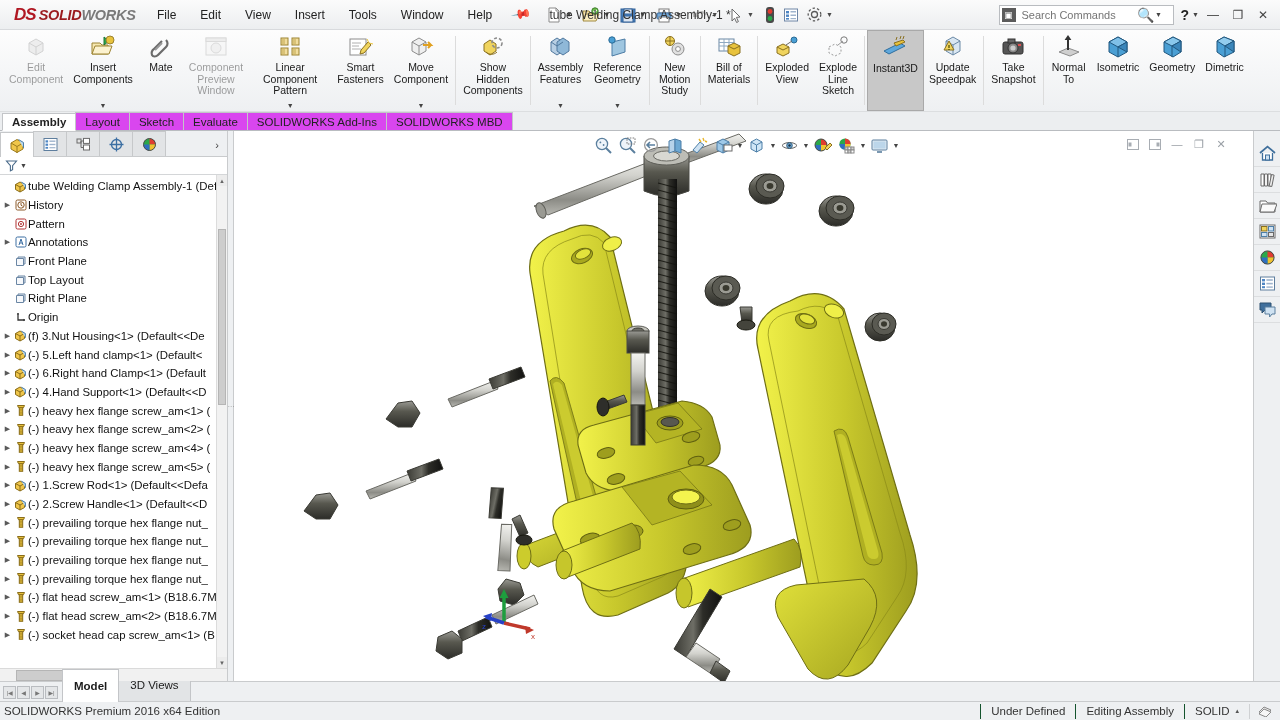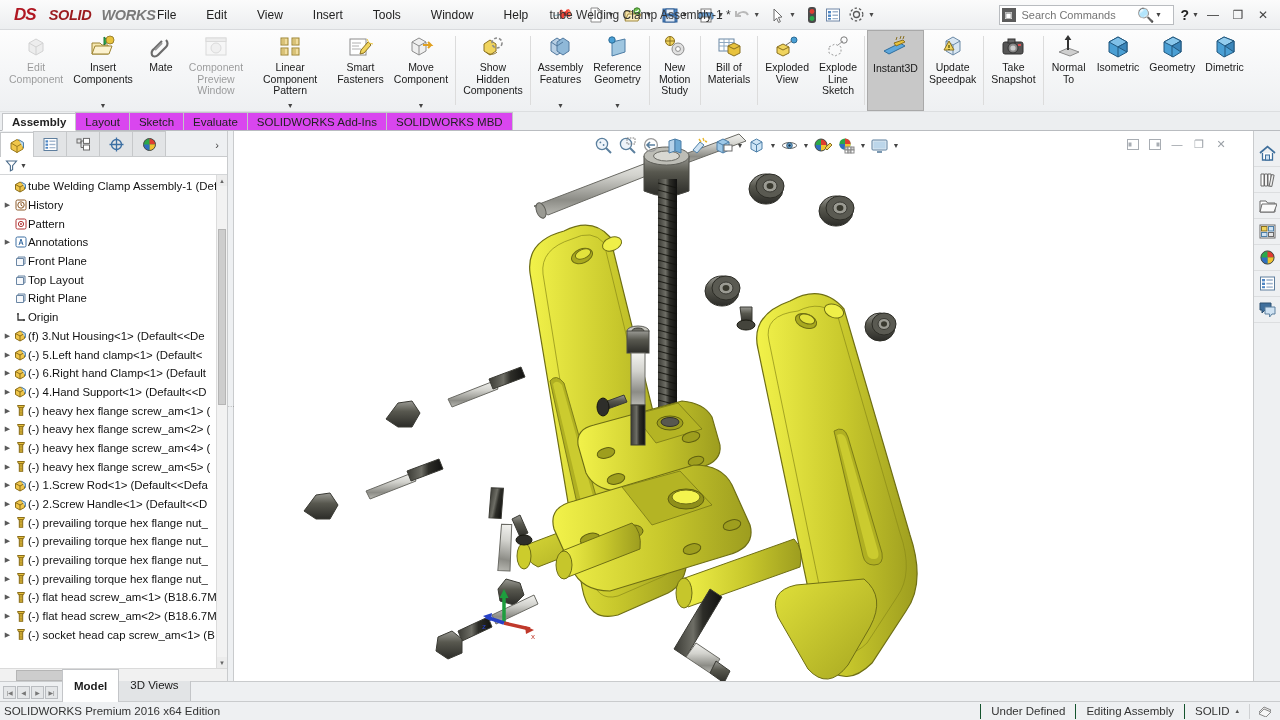--- a/index.html
+++ b/index.html
@@ -11,25 +11,25 @@
     background:#f0f0f0;
     -webkit-font-smoothing:antialiased;
   }
   #app { width:1280px; height:720px; position:relative; display:flex; flex-direction:column;
          background:linear-gradient(#fdfdfd,#eef0f2); }
 
   
   .titlebar { height:30px; display:flex; align-items:center;
               background:linear-gradient(#fbfbfb,#eceef0); border-bottom:1px solid #d8dadd;
               position:relative; flex:none; }
-  .logo { width:140px; padding-left:14px; display:flex; align-items:center;gap:10px; }
+  .logo { width:140px; padding-left:14px; display:flex; align-items:center; }
   .logo-ds { color:#b01722; font-weight:bold; font-size:17px; font-style:italic; letter-spacing:-1px; }
   .logo-solid { color:#9b1b1f; font-weight:bold; font-size:14.5px; font-style:italic; letter-spacing:-.3px; margin-left:3px;}
   .logo-works { color:#7a7a7a; font-weight:bold; font-size:14.5px; font-style:italic; letter-spacing:-.3px;}
-  .menubar { display:flex; align-items:center; gap:12px; margin-left:8px; }
+  .menubar { display:flex; align-items:center; gap:6px; margin-left:8px; }
   .menubar .mi { padding:4px 9px; font-size:12px; color:#222; cursor:default; border-radius:2px;}
   .pin { margin-left:6px; color:#2a7fb5; font-size:13px; transform:rotate(35deg); display:inline-block;}
   .qtoolbar { display:flex; align-items:center; gap:1px; margin-left:14px; }
   .qt { display:flex; align-items:center; height:24px; padding:0 2px; }
   .qt .caret { font-size:7px; color:#4a4a4a; margin:0 4px 0 2px; }
   .doctitle { position:absolute; left:0; right:0; text-align:center; font-size:12px; color:#333;
               pointer-events:none; }
   .tr-group { margin-left:auto; display:flex; align-items:center; padding-right:6px; gap:3px;}
   .searchbox { width:175px; height:20px; border:1px solid #b9bcc0; background:#fff;
                display:flex; align-items:center; padding-left:2px; }

